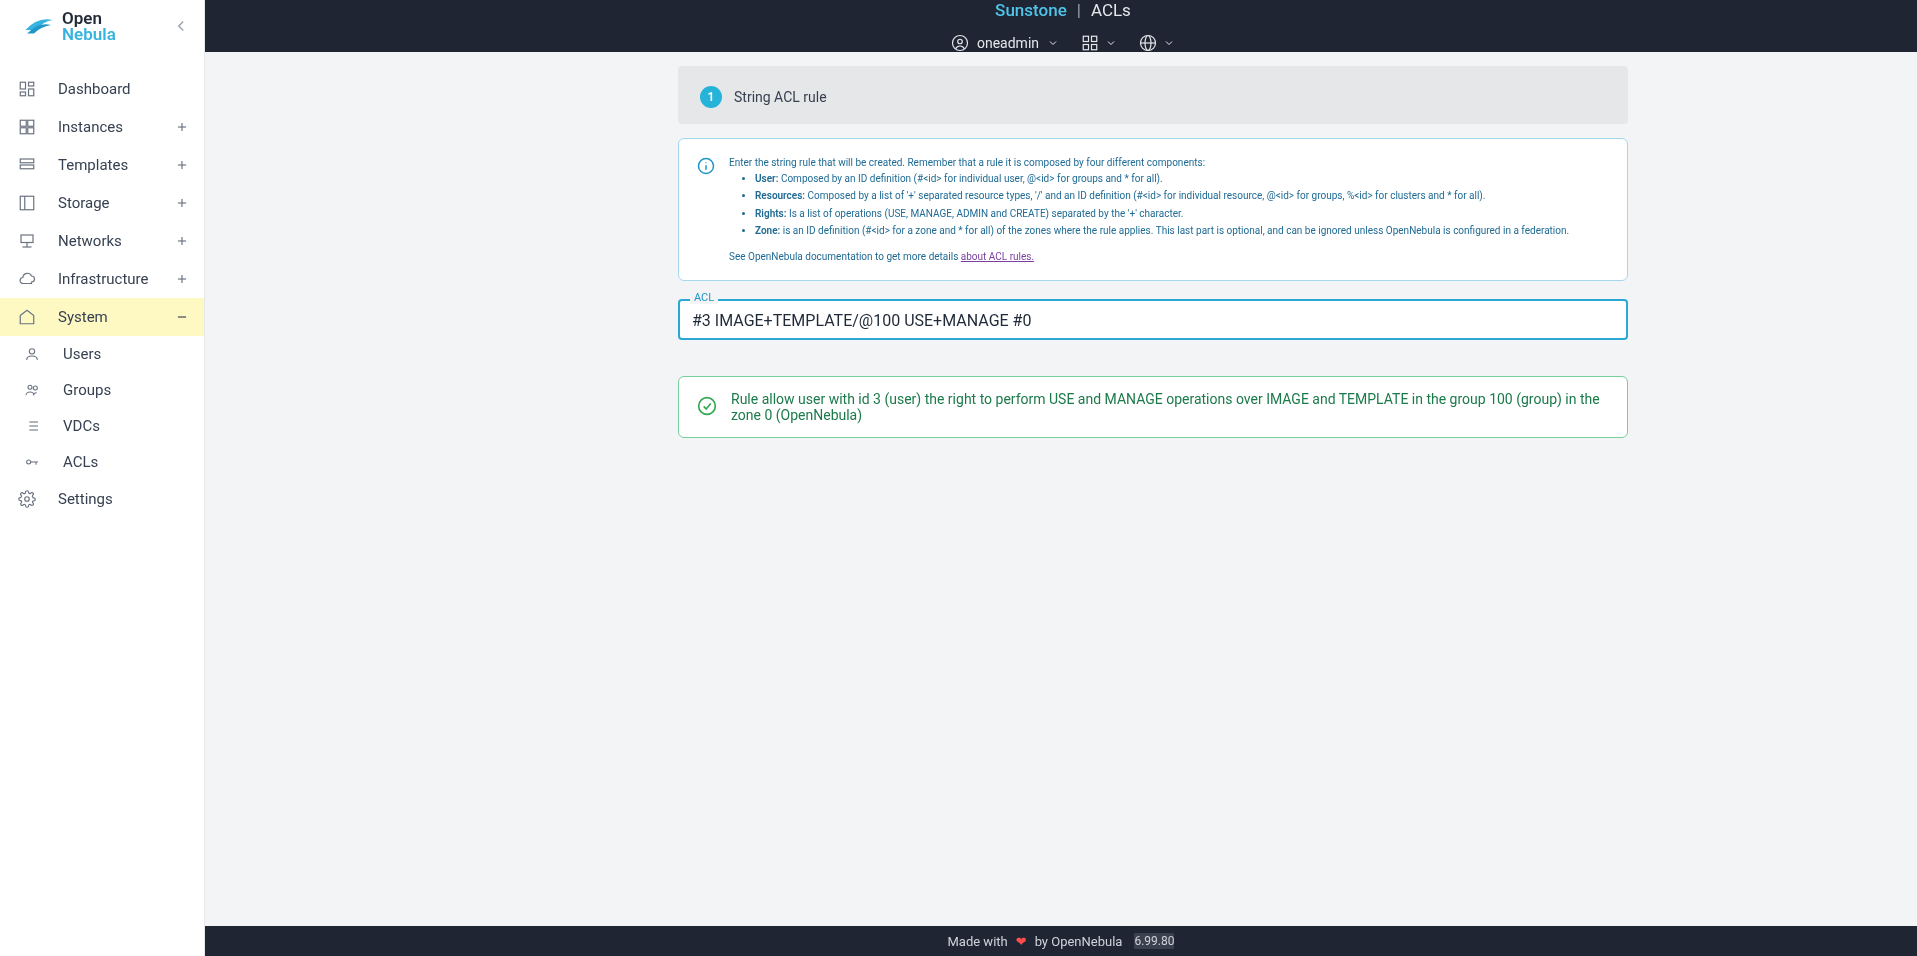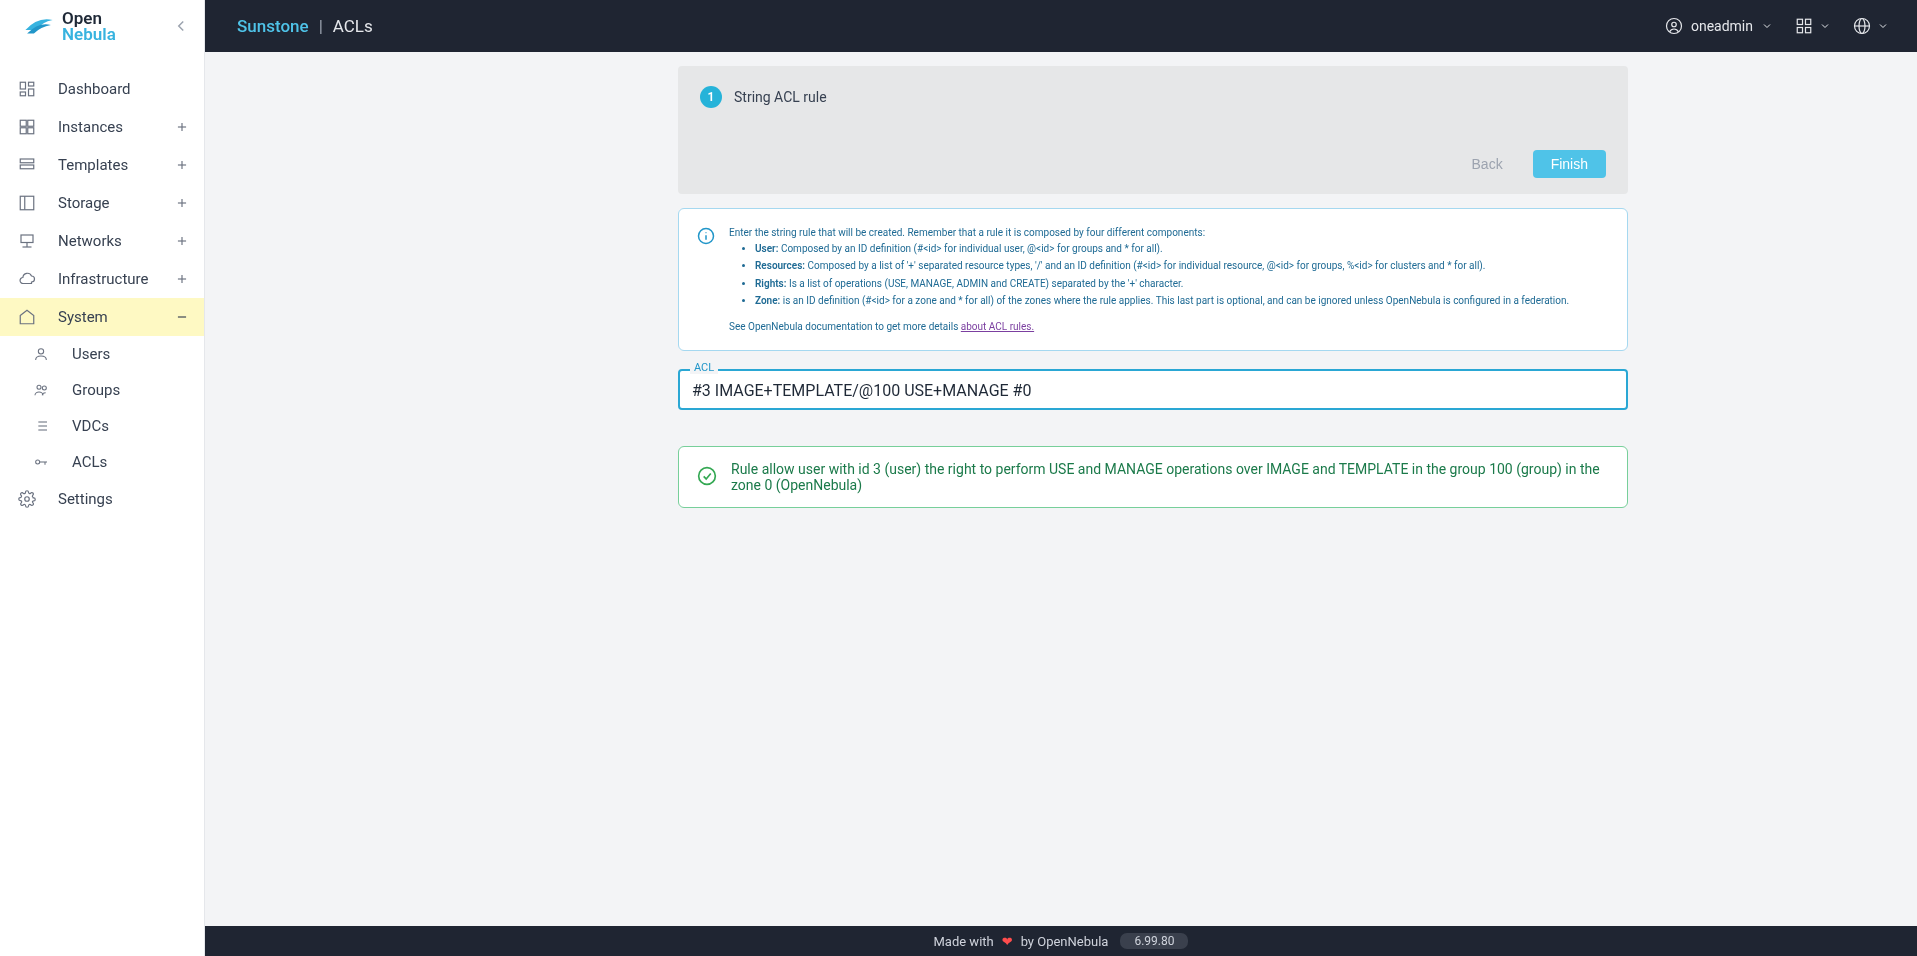--- a/index.html
+++ b/index.html
@@ -49,21 +49,21 @@
     }
     .nav-item .nav-icon { width: 26px; display:flex; justify-content:center; }
     .nav-item .nav-icon svg { width:18px; height:18px; stroke:#6b7280; fill:none; stroke-width:1.6; }
     .nav-item .nav-label { flex:1; font-size: 15px; }
     .nav-item .nav-expand { width:16px; display:flex; justify-content:center; }
     .nav-item .nav-expand svg { width:14px; height:14px; stroke:#6b7280; stroke-width:2; }
     .nav-item.active {
       background: #fef9c3;
     }
     .nav-item.active .nav-expand svg { stroke:#374151; }
-    .nav-sub { padding: 0 14px 0 14px; }
+    .nav-sub { padding: 0 14px 0 5px; }
     .nav-subitem {
       display:flex; align-items:center;
       height: 36px;
       gap: 18px;
       padding-left: 14px;
       cursor:pointer;
       color:#374151;
     }
     .nav-subitem .nav-icon { width:26px; display:flex; justify-content:center; }
     .nav-subitem .nav-icon svg { width:16px; height:16px; stroke:#6b7280; fill:none; stroke-width:1.6; }
@@ -73,20 +73,21 @@
     .main { flex:1; display:flex; flex-direction:column; background:#f3f4f6; }
 
     .topbar {
       height: 52px;
       background: #1f2532;
       display:flex;
       align-items:center;
       padding: 0 28px 0 32px;
       color:#e5e7eb;
       justify-content: space-between;
+      flex-direction: column;
     }
     .breadcrumb { display:flex; align-items:center; gap:10px; font-size:17px; }
     .breadcrumb .app { color:#4fc3e8; font-weight:500; }
     .breadcrumb .sep { color:#9ca3af; }
     .breadcrumb .page { color:#e5e7eb; }
     .topbar-right { display:flex; align-items:center; gap: 22px; }
     .user-btn { display:flex; align-items:center; gap:8px; cursor:pointer; }
     .user-btn svg { width:18px; height:18px; }
     .user-btn .chev { width:12px; height:12px; }
     .topbar-icon-btn { display:flex; align-items:center; gap:6px; cursor:pointer; }
@@ -188,22 +189,22 @@
       display:flex;
       align-items:center;
       justify-content:center;
       gap: 8px;
       font-size:13px;
     }
     .footer .heart { color:#ff4d4d; }
     .footer .version {
       background:#3a404d;
       color:#cfd3dc;
-      border-radius:7px;
-      padding: 1px 14px;
+      border-radius:1px;
+      padding: 1px 0;
       font-size:12px;
       margin-left:4px;
     }
   </style>
 </head>
 <body>
 
 <div class="layout">
   <aside class="sidebar">
     <div class="logo-row">
@@ -427,24 +428,20 @@
       </div>
     </header>
 
     <div class="content">
       <div class="content-inner">
 
         <div class="wizard-card">
           <div class="step-row">
             <span class="step-badge">1</span>
             <span class="step-title">String ACL rule</span>
-          </div>
-          <div class="wizard-actions">
-            <button class="btn back">Back</button>
-            <button class="btn finish">Finish</button>
           </div>
         </div>
 
         <div class="info-box">
           <span class="info-icon">
             <svg viewBox="0 0 24 24">
                 <circle cx="12" cy="12" r="10"></circle>
                 <line x1="12" y1="11" x2="12" y2="17"></line>
                 <circle cx="12" cy="7.5" r="0.8" fill="#2196c9" stroke="none"></circle>
               </svg>

